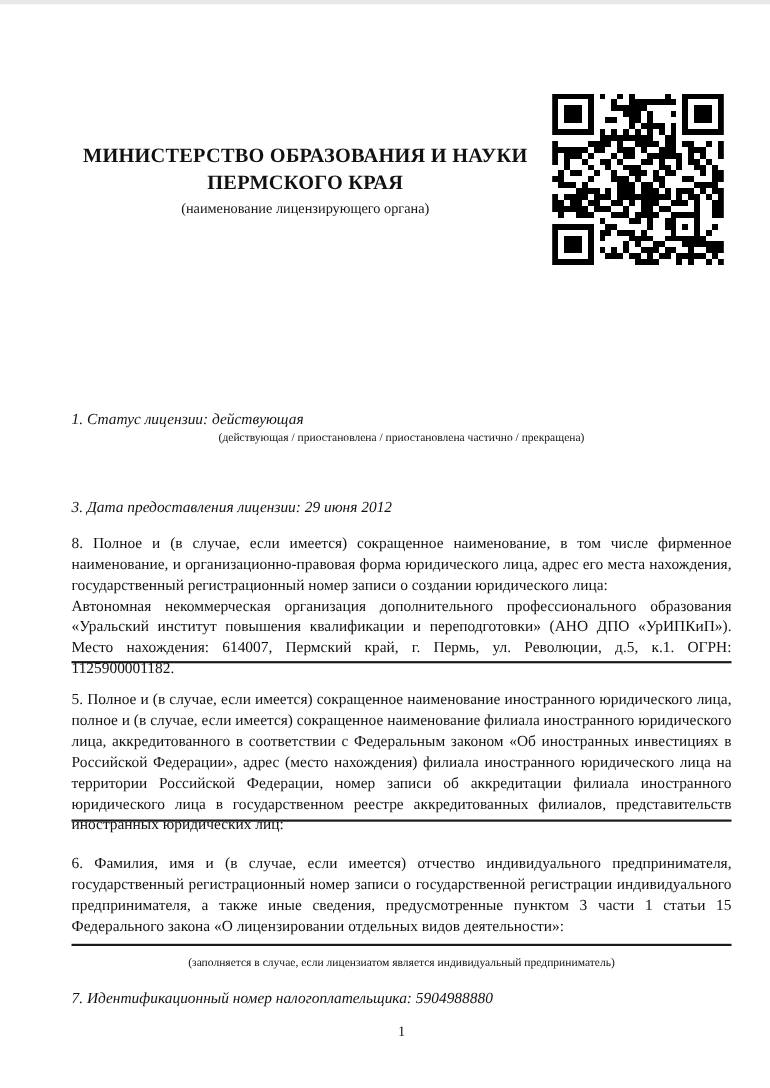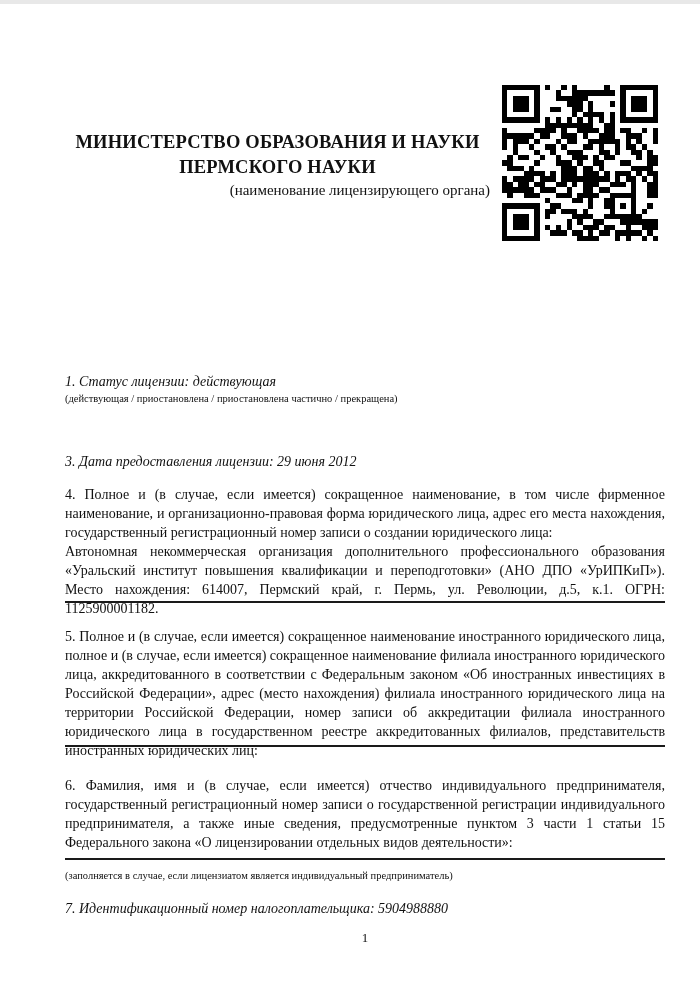--- a/index.html
+++ b/index.html
@@ -15,33 +15,33 @@
   .abs{position:absolute;}
   .header-block{
     left:65px;top:126px;width:425px;
     text-align:center;
   }
   .ministry-line{
     font-weight:bold;font-size:18.5px;line-height:25px;
     letter-spacing:.2px;
   }
   .header-caption{
-    font-size:15px;line-height:14px;margin-top:3px;color:#111;text-align:right;
+    font-size:13px;line-height:14px;margin-top:3px;color:#111;
   }
   .qr-box{left:502px;top:81px;width:156px;height:156px;}
   .qr-box svg{display:block;width:156px;height:156px;shape-rendering:crispEdges;}
   .doc-title{
     left:65px;top:300px;width:600px;text-align:center;
     font-size:14px;line-height:20px;
   }
   .item-line{
     left:65px;width:600px;font-size:14px;line-height:19px;font-style:italic;
   }
   .item-caption{
-    left:65px;width:600px;
+    left:65px;width:600px;text-align:center;
     font-size:10.5px;line-height:14px;
   }
   .para{
     left:65px;width:600px;font-size:14px;line-height:19px;
     text-align:justify;
   }
   .fill-line{
     left:65px;width:600px;height:0;
     border-top:2px solid #1a1a1a;
   }
@@ -501,33 +501,33 @@
           <rect x="21" y="28" width="1" height="1"></rect>
           <rect x="23" y="28" width="1" height="1"></rect>
           <rect x="26" y="28" width="1" height="1"></rect>
           <rect x="28" y="28" width="1" height="1"></rect>
         </g>
       </svg>
   </div>
 
   <div class="abs header-block">
     <div class="ministry-line">МИНИСТЕРСТВО ОБРАЗОВАНИЯ И НАУКИ</div>
-    <div class="ministry-line">ПЕРМСКОГО НАУКИ</div>
+    <div class="ministry-line">ПЕРМСКОГО КРАЯ</div>
     <div class="header-caption">(наименование лицензирующего органа)</div>
   </div>
 
 
   <div class="abs item-line" style="top:368px">1. Статус лицензии: действующая</div>
   <div class="abs item-caption" style="top:388px">(действующая / приостановлена / приостановлена частично / прекращена)</div>
 
 
   <div class="abs item-line" style="top:448px">3. Дата предоставления лицензии: 29 июня 2012</div>
 
   <div class="abs para" style="top:481px">
-    <span>4. Полное и (в случае, если имеется) сокращенное наименование, в том числе фирменное наименование, и организационно-правовая форма юридического лица, адрес его места нахождения, государственный регистрационный номер записи о создании юридического лица:</span><br>
+    <span>8. Полное и (в случае, если имеется) сокращенное наименование, в том числе фирменное наименование, и организационно-правовая форма юридического лица, адрес его места нахождения, государственный регистрационный номер записи о создании юридического лица:</span><br>
     <span>Автономная некоммерческая организация дополнительного профессионального образования «Уральский институт повышения квалификации и переподготовки» (АНО ДПО «УрИПКиП»). Место нахождения: 614007, Пермский край, г. Пермь, ул. Революции, д.5, к.1. ОГРН: 1125900001182.</span>
   </div>
   <div class="abs fill-line" style="top:597px"></div>
 
   <div class="abs para" style="top:623px">
     <span>5. Полное и (в случае, если имеется) сокращенное наименование иностранного юридического лица, полное и (в случае, если имеется) сокращенное наименование филиала иностранного юридического лица, аккредитованного в соответствии с Федеральным законом «Об иностранных инвестициях в Российской Федерации», адрес (место нахождения) филиала иностранного юридического лица на территории Российской Федерации, номер записи об аккредитации филиала иностранного юридического лица в государственном реестре аккредитованных филиалов, представительств иностранных юридических лиц:</span>
   </div>
   <div class="abs fill-line" style="top:741px"></div>
 
   <div class="abs para" style="top:772px">

